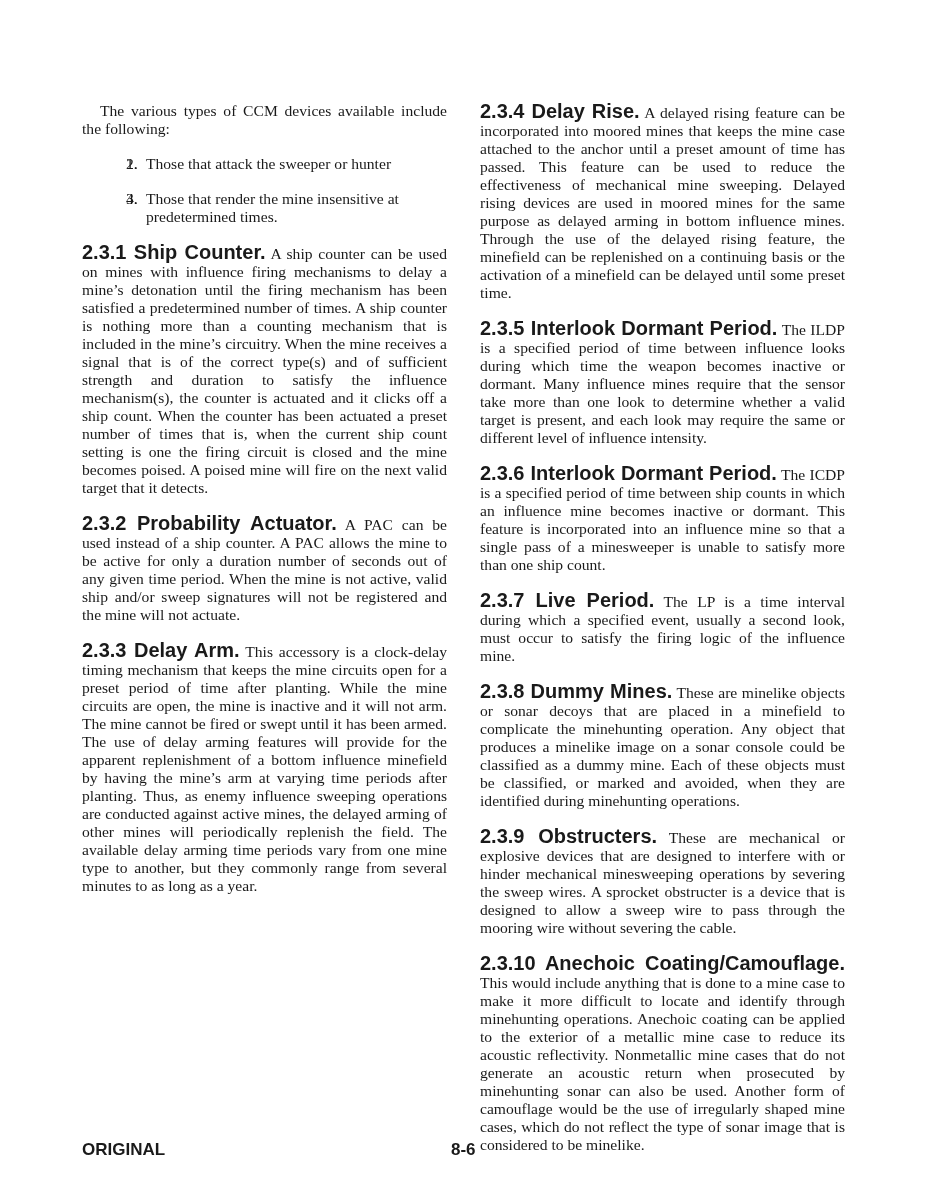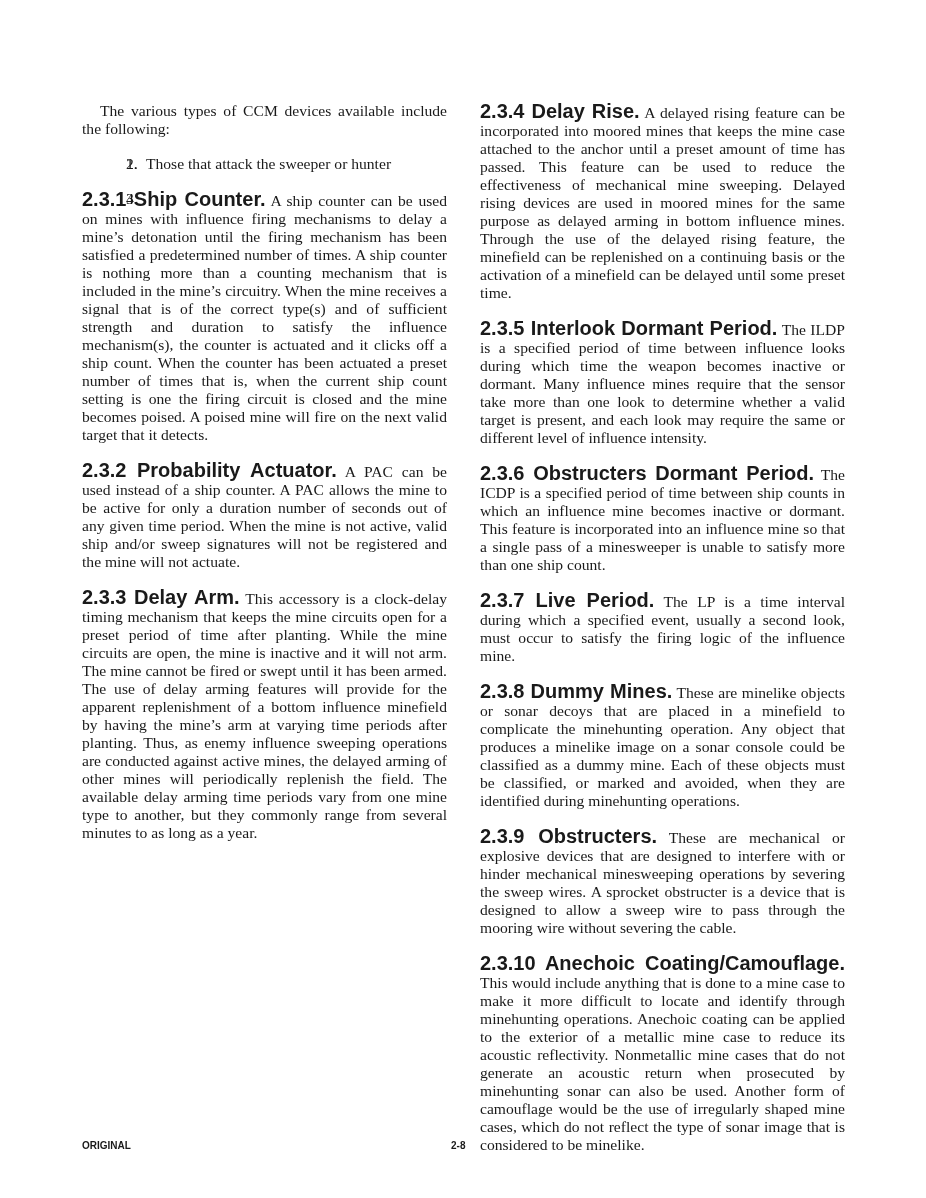--- a/index.html
+++ b/index.html
@@ -7,59 +7,59 @@
     .page { position: absolute; left: 0; top: 0; width: 926px; height: 1034px; background: #fff; color: #1a1a1a; }
     .col { position: absolute; top: 102px; width: 365px; font-family: "Liberation Serif", serif; font-size: 15.6px; line-height: 18px; text-align: justify; }
     .col-left { left: 82px; }
     .col-right { left: 480px; }
     .para { margin: 0 0 17px 0; }
     .indent { text-indent: 18px; }
     .list { margin: 0 0 17px 0; padding: 0; list-style: none; }
     .list li { position: relative; padding-left: 64px; margin-bottom: 17px; text-align: left; }
     .list li .num { position: absolute; left: 44px; top: 0; }
     .head { font-family: "Liberation Sans", sans-serif; font-weight: bold; font-size: 20px; }
-    .footer { position: absolute; top: 1140px; font-family: "Liberation Sans", sans-serif; font-weight: bold; font-size: 10px; }
+    .footer { position: absolute; top: 1140px; font-family: "Liberation Sans", sans-serif; font-weight: bold; font-size: 17px; }
     .footer-left { left: 82px; }
     .footer-right { left: 451px; }
   </style>
 </head>
 <body>
 
 <div class="page">
 
   <div class="col col-left">
     <p class="para indent">The various types of CCM devices available include the following:</p>
 
     <ul class="list">
       <li><span class="num">1.</span></li>
       <li><span class="num">2.</span><span>Those that attack the sweeper or hunter</span></li>
       <li><span class="num">3.</span></li>
-      <li><span class="num">4.</span></li>
+      <li><span class="num">4.</span><span>Those that render the mine insensitive at predetermined times.</span></li>
     </ul>
 
 
     <p class="para"><span class="head">2.3.1  Ship Counter.</span> <span>A ship counter can be used on mines with influence firing mechanisms to delay a mine’s detonation until the firing mechanism has been satisfied a predetermined number of times. A ship counter is nothing more than a counting mechanism that is included in the mine’s circuitry. When the mine receives a signal that is of the correct type(s) and of sufficient strength and duration to satisfy the influence mechanism(s), the counter is actuated and it clicks off a ship count. When the counter has been actuated a preset number of times that is, when the current ship count setting is one the firing circuit is closed and the mine becomes poised. A poised mine will fire on the next valid target that it detects.</span></p>
 
     <p class="para"><span class="head">2.3.2  Probability Actuator.</span> <span>A PAC can be used instead of a ship counter. A PAC allows the mine to be active for only a duration number of seconds out of any given time period. When the mine is not active, valid ship and/or sweep signatures will not be registered and the mine will not actuate.</span></p>
 
     <p class="para"><span class="head">2.3.3  Delay Arm.</span> <span>This accessory is a clock-delay timing mechanism that keeps the mine circuits open for a preset period of time after planting. While the mine circuits are open, the mine is inactive and it will not arm. The mine cannot be fired or swept until it has been armed. The use of delay arming features will provide for the apparent replenishment of a bottom influence minefield by having the mine’s arm at varying time periods after planting. Thus, as enemy influence sweeping operations are conducted against active mines, the delayed arming of other mines will periodically replenish the field. The available delay arming time periods vary from one mine type to another, but they commonly range from several minutes to as long as a year.</span></p>
   </div>
 
   <div class="col col-right">
     <p class="para"><span class="head">2.3.4  Delay Rise.</span> <span>A delayed rising feature can be incorporated into moored mines that keeps the mine case attached to the anchor until a preset amount of time has passed. This feature can be used to reduce the effectiveness of mechanical mine sweeping. Delayed rising devices are used in moored mines for the same purpose as delayed arming in bottom influence mines. Through the use of the delayed rising feature, the minefield can be replenished on a continuing basis or the activation of a minefield can be delayed until some preset time.</span></p>
 
     <p class="para"><span class="head">2.3.5  Interlook Dormant Period.</span> <span>The ILDP is a specified period of time between influence looks during which time the weapon becomes inactive or dormant. Many influence mines require that the sensor take more than one look to determine whether a valid target is present, and each look may require the same or different level of influence intensity.</span></p>
 
-    <p class="para"><span class="head">2.3.6  Obstructers Dormant Period.</span> <span>The ICDP is a specified period of time between ship counts in which an influence mine becomes inactive or dormant. This feature is incorporated into an influence mine so that a single pass of a minesweeper is unable to satisfy more than one ship count.</span></p>
+    <p class="para"><span class="head">2.3.6  Interlook Dormant Period.</span> <span>The ICDP is a specified period of time between ship counts in which an influence mine becomes inactive or dormant. This feature is incorporated into an influence mine so that a single pass of a minesweeper is unable to satisfy more than one ship count.</span></p>
 
     <p class="para"><span class="head">2.3.7  Live Period.</span> <span>The LP is a time interval during which a specified event, usually a second look, must occur to satisfy the firing logic of the influence mine.</span></p>
 
     <p class="para"><span class="head">2.3.8  Dummy Mines.</span> <span>These are minelike objects or sonar decoys that are placed in a minefield to complicate the minehunting operation. Any object that produces a minelike image on a sonar console could be classified as a dummy mine. Each of these objects must be classified, or marked and avoided, when they are identified during minehunting operations.</span></p>
 
     <p class="para"><span class="head">2.3.9  Obstructers.</span> <span>These are mechanical or explosive devices that are designed to interfere with or hinder mechanical minesweeping operations by severing the sweep wires. A sprocket obstructer is a device that is designed to allow a sweep wire to pass through the mooring wire without severing the cable.</span></p>
 
     <p class="para"><span class="head">2.3.10  Anechoic  Coating/Camouflage.</span> <span>This would include anything that is done to a mine case to make it more difficult to locate and identify through minehunting operations. Anechoic coating can be applied to the exterior of a metallic mine case to reduce its acoustic reflectivity. Nonmetallic mine cases that do not generate an acoustic return when prosecuted by minehunting sonar can also be used. Another form of camouflage would be the use of irregularly shaped mine cases, which do not reflect the type of sonar image that is considered to be minelike.</span></p>
   </div>
 
   <div class="footer footer-left">ORIGINAL</div>
-  <div class="footer footer-right">2-8</div>
+  <div class="footer footer-right">8-6</div>
 
 </div>
 
 </body></html>

